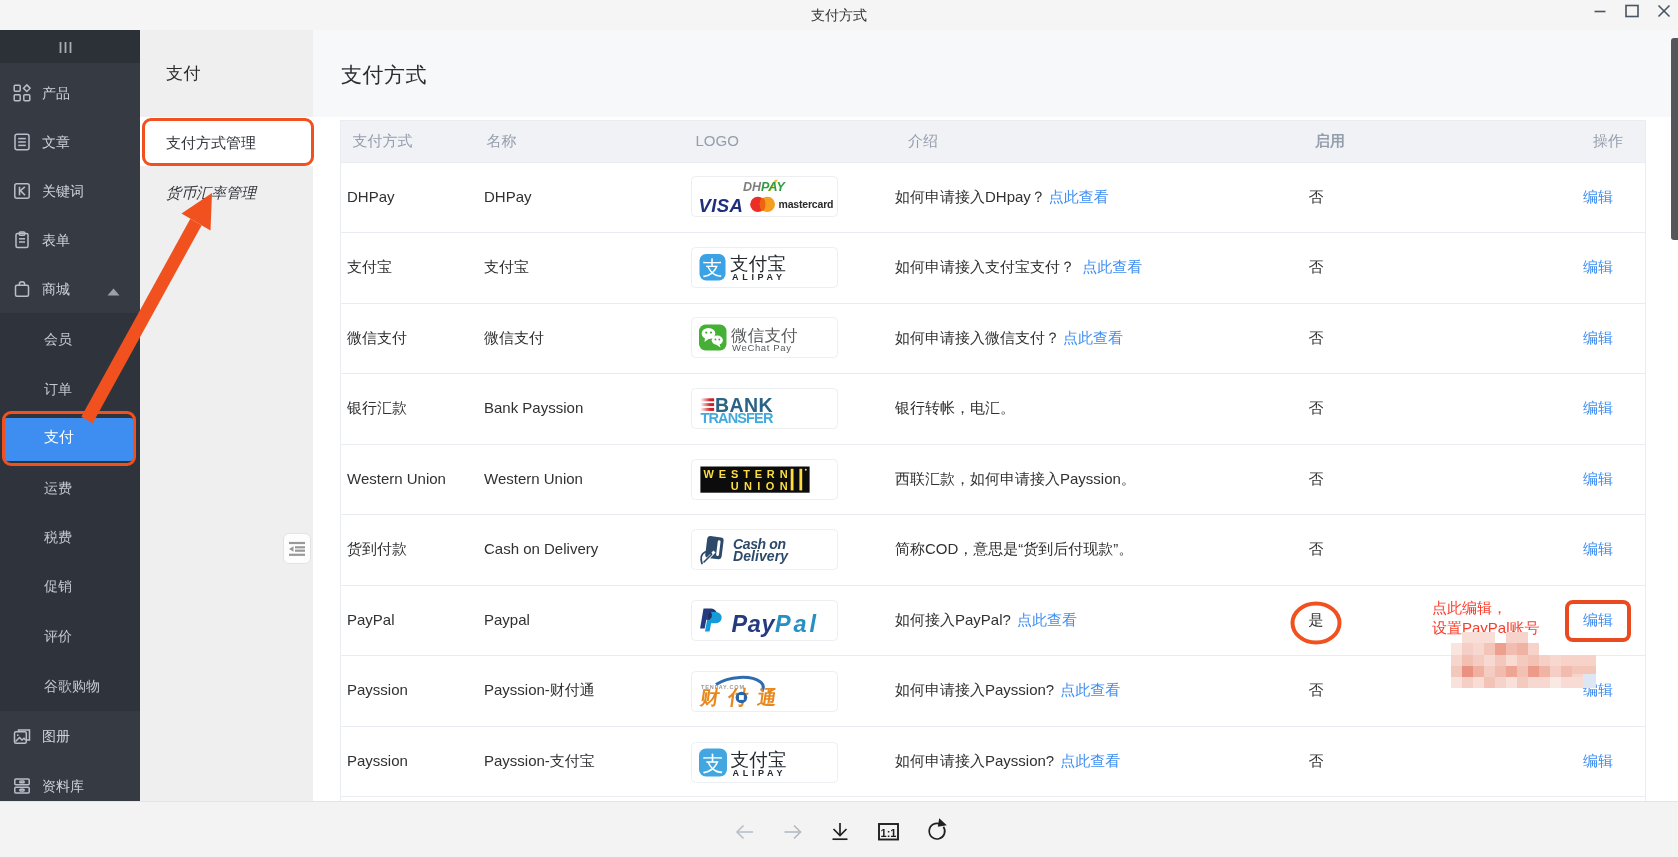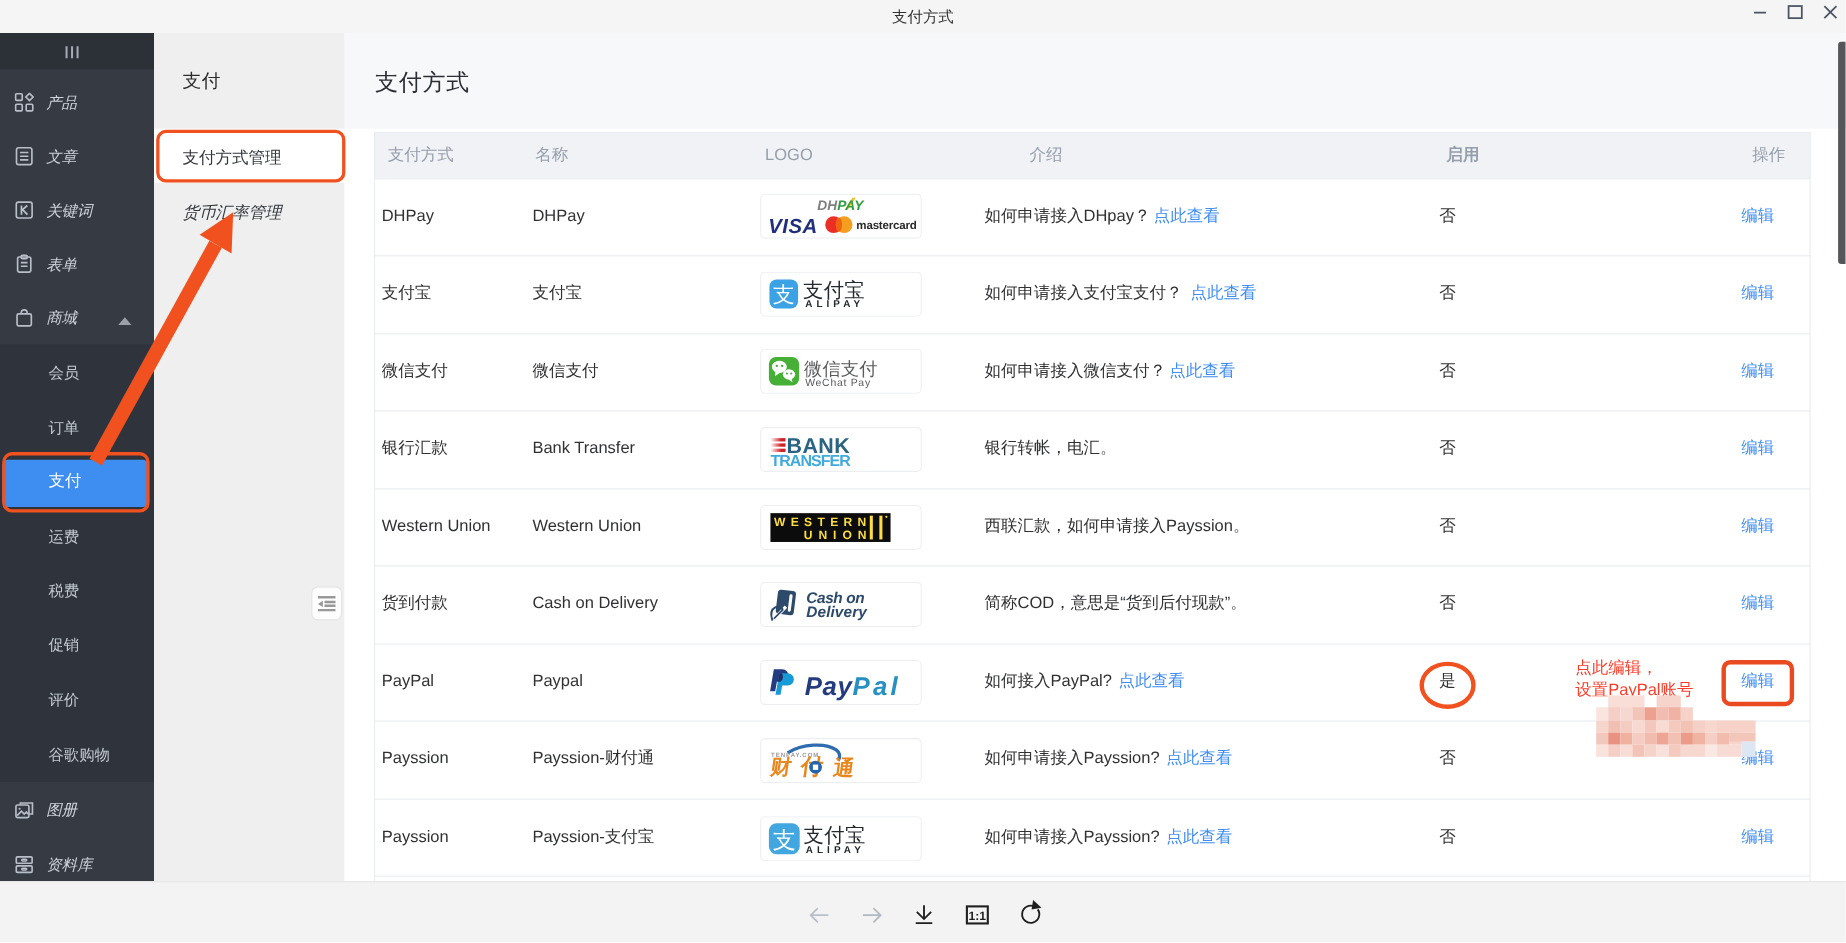--- a/index.html
+++ b/index.html
@@ -60,21 +60,21 @@
     <g stroke="#a7adb6" stroke-width="1.8">
       <line x1="1.5" y1="1" x2="1.5" y2="12"></line>
         <line x1="6.5" y1="1" x2="6.5" y2="12"></line>
         <line x1="11.5" y1="1" x2="11.5" y2="12"></line>
     </g>
   </svg>
 
   <div class="abs" style="left:0;top:283px;width:140px;height:398px;background:#2f343c;"></div>
 
   <style>
-    .sitem { position:absolute; left:42px; font-size:14px; color:#ced3da; line-height:20px;font-style:italic; }
+    .sitem { position:absolute; left:42px; font-size:14px; color:#ced3da; line-height:20px; }
     .ssub  { position:absolute; left:44px; font-size:14px; color:#c3c9d2; line-height:20px; }
     .sicon { position:absolute; left:13px; }
   </style>
   <svg class="sicon" style="top:53.5px" width="18" height="18" viewBox="0 0 18 18" fill="none" stroke="#b9bfc9" stroke-width="1.5">
     <rect x="1.2" y="1.2" width="6" height="6" rx="1"></rect>
       <rect x="1.2" y="10.8" width="6" height="6" rx="1"></rect>
       <rect x="10.8" y="10.8" width="6" height="6" rx="1"></rect>
     <path d="M13.8 0.9 L17.1 4.2 L13.8 7.5 L10.5 4.2 Z"></path>
   </svg>
   <div class="sitem" style="top:52.5px">产品</div>
@@ -159,21 +159,21 @@
     .lk { color:#3e8df2; margin-left:3px;margin-top:44px; }
     .hd { position:absolute; font-size:15px; color:#959eac; line-height:20px; }
     .lgo { position:absolute; left:691px; }
   </style>
 
   <div class="abs" style="left:340px;top:90px;width:1306px;height:41.5px;background:#f0f2f5;"></div>
   <div class="abs" style="left:339.5px;top:89.5px;width:1306.5px;height:681.5px;border:1px solid #e9ecf0;border-bottom:none;"></div>
   <div class="hd" style="left:352.5px;top:100.5px;">支付方式</div>
   <div class="hd" style="left:486.5px;top:100.5px;">名称</div>
   <div class="hd" style="left:695.5px;top:100.5px;">LOGO</div>
-  <div class="hd" style="left:936px;top:100.5px;">介绍</div>
+  <div class="hd" style="left:908px;top:100.5px;">介绍</div>
   <div class="hd" style="left:1315px;top:100.5px;font-weight:bold;">启用</div>
   <div class="hd" style="left:1593px;top:100.5px;">操作</div>
 
   <div class="hl" style="top:131.5px"></div>
   <div class="hl" style="top:202px"></div>
   <div class="hl" style="top:272.5px"></div>
   <div class="hl" style="top:343px"></div>
   <div class="hl" style="top:413.5px"></div>
   <div class="hl" style="top:484px"></div>
   <div class="hl" style="top:554.5px"></div>
@@ -193,21 +193,21 @@
   <div class="c5" style="top:227px">否</div>
   <div class="c6" style="top:227px">编辑</div>
 
   <div class="c1" style="top:297.5px">微信支付</div>
   <div class="c2" style="top:297.5px">微信支付</div>
   <div class="c4" style="top:297.5px">如何申请接入微信支付？<span class="lk">点此查看</span></div>
   <div class="c5" style="top:297.5px">否</div>
   <div class="c6" style="top:297.5px">编辑</div>
 
   <div class="c1" style="top:368px">银行汇款</div>
-  <div class="c2" style="top:368px">Bank Transfer</div>
+  <div class="c2" style="top:368px">Bank Payssion</div>
   <div class="c4" style="top:368px">银行转帐，电汇。</div>
   <div class="c5" style="top:368px">否</div>
   <div class="c6" style="top:368px">编辑</div>
 
   <div class="c1" style="top:438.5px">Western Union</div>
   <div class="c2" style="top:438.5px">Western Union</div>
   <div class="c4" style="top:438.5px">西联汇款，如何申请接入Payssion。</div>
   <div class="c5" style="top:438.5px">否</div>
   <div class="c6" style="top:438.5px">编辑</div>
 

